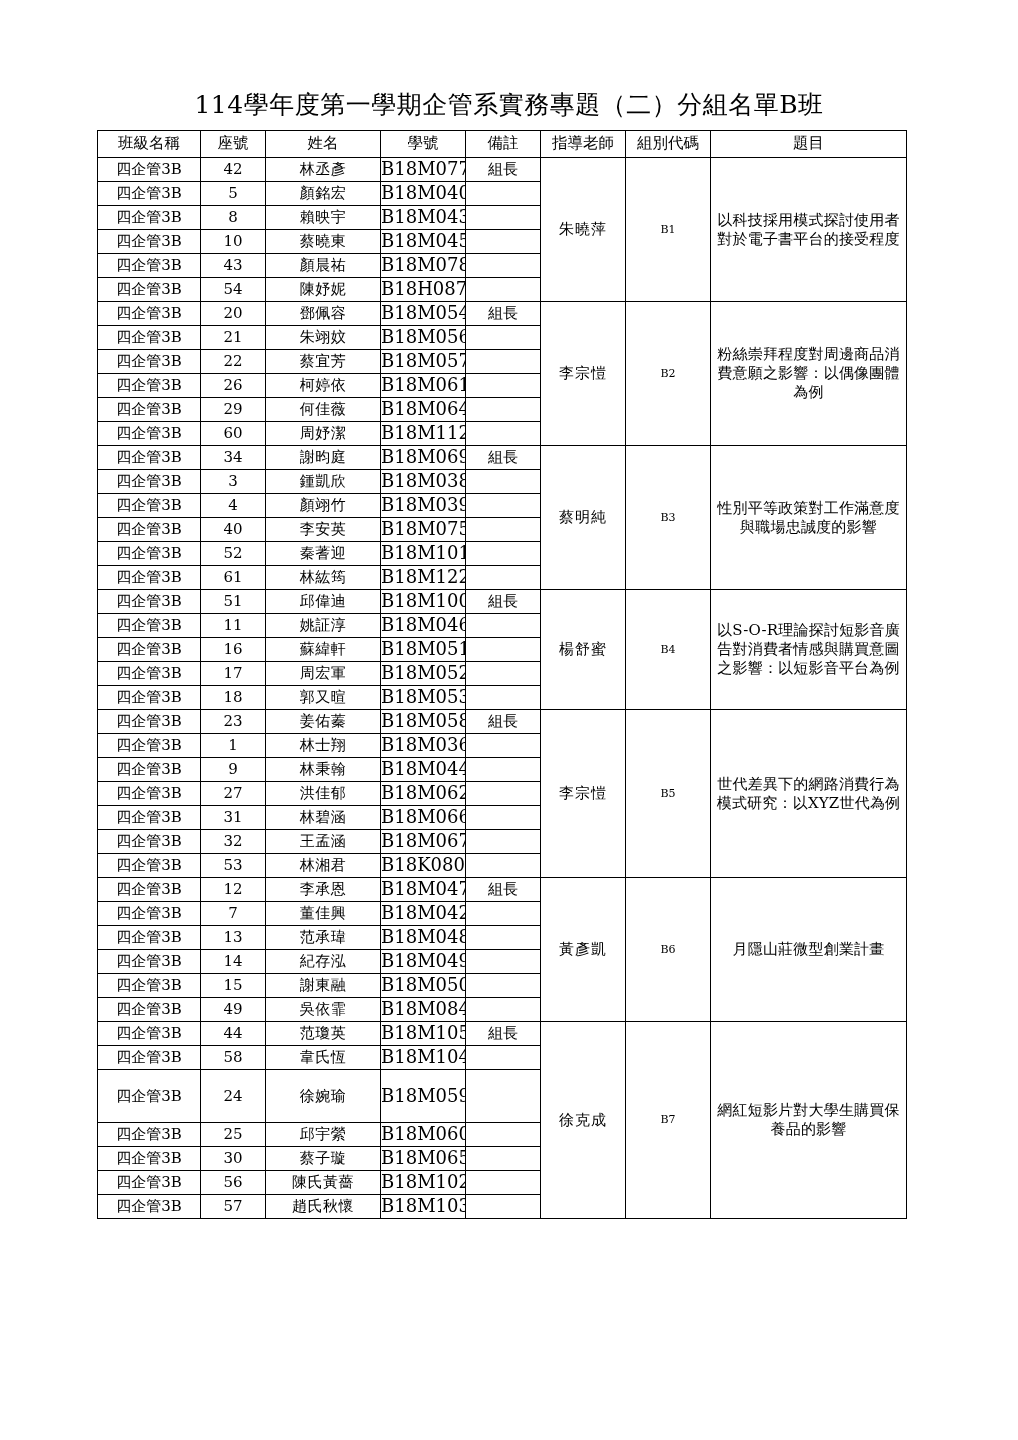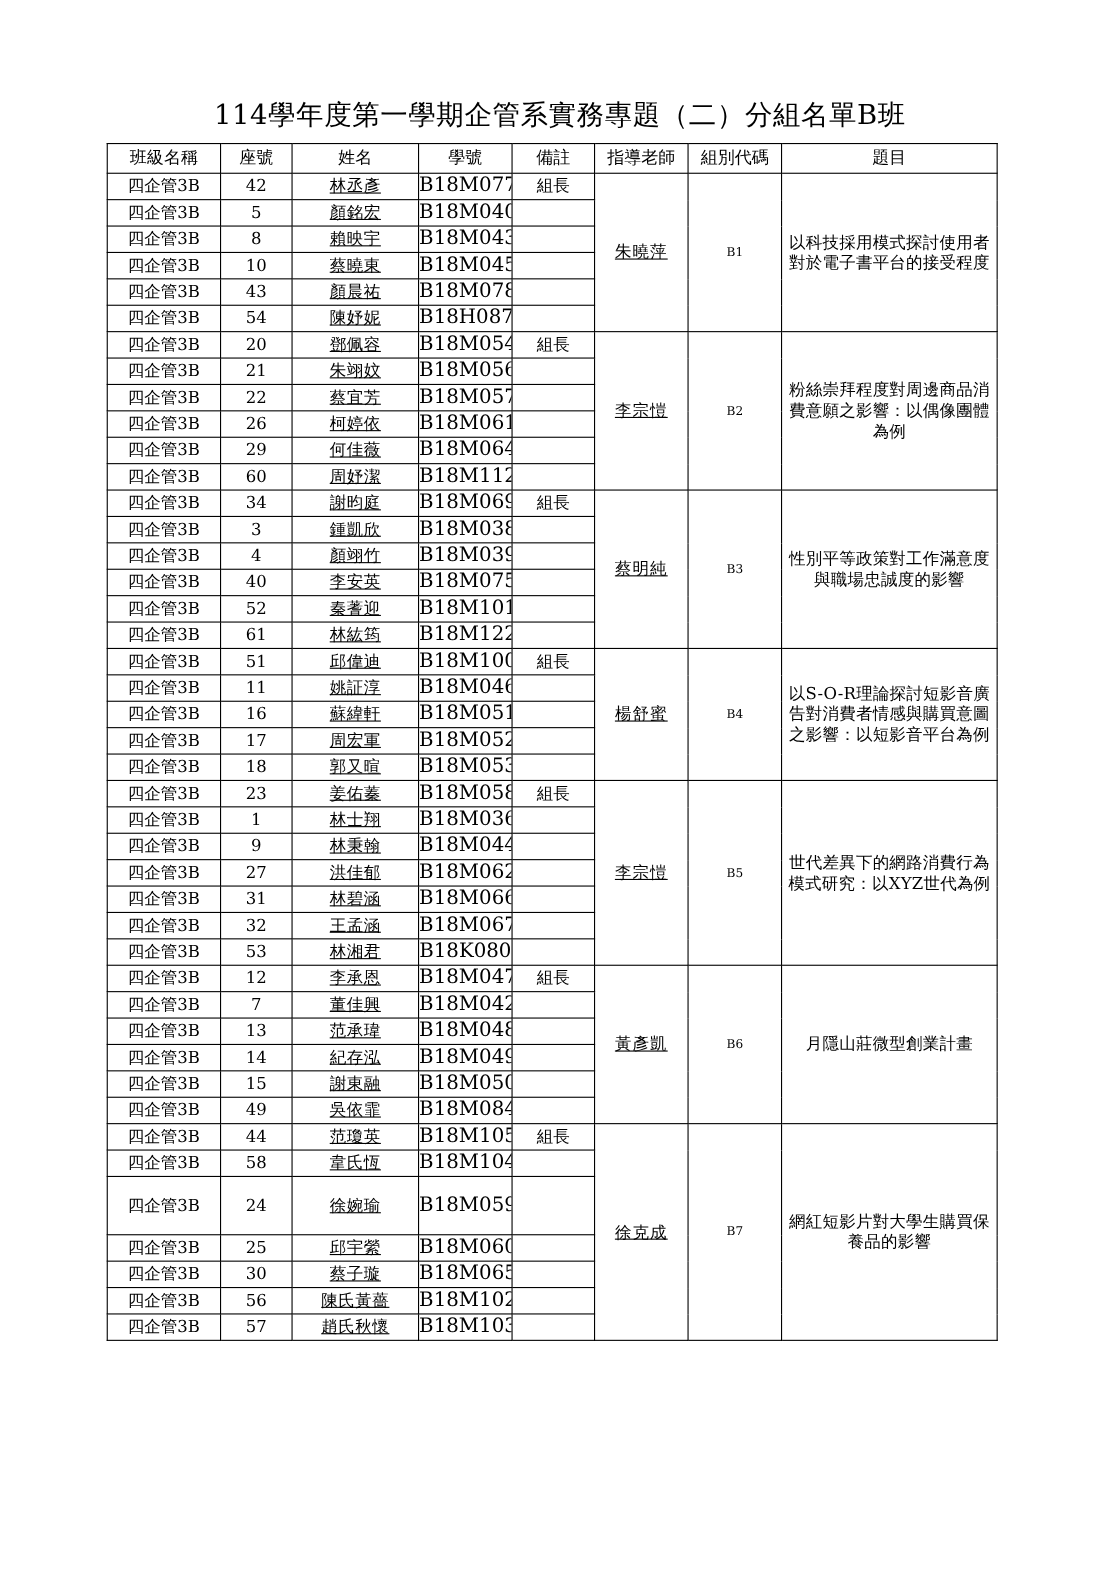--- a/index.html
+++ b/index.html
@@ -61,24 +61,24 @@
   col.c-seat   { width: 65px;  }
   col.c-name   { width: 115px; }
   col.c-id     { width: 85px;  }
   col.c-note   { width: 75px;  }
   col.c-teach  { width: 85px;  }
   col.c-code   { width: 85px;  }
   col.c-topic  { width: 196px; }
 
   td.class-cell { font-size: 15px; }
   td.seat-cell  { font-size: 15px; }
-  td.name-cell  { font-size: 15px; letter-spacing: 0.5px; text-decoration: underline; }
+  td.name-cell  { font-size: 15px; letter-spacing: 0.5px; }
   td.id-cell    { font-size: 18px; font-family: "DejaVu Serif", "Liberation Serif", serif; }
   td.note-cell  { font-size: 15px; }
-  td.teacher-cell { font-size: 15px; letter-spacing: 1px; text-decoration: underline; }
+  td.teacher-cell { font-size: 15px; letter-spacing: 1px; }
   td.code-cell  { font-size: 11px; }
   td.topic-cell {
     font-size: 15px;
     line-height: 1.45;
     padding: 2px 6px;
     letter-spacing: 0.2px;
   }
   tr.tall-row td { height: 52px; }
 </style>
 </head>

